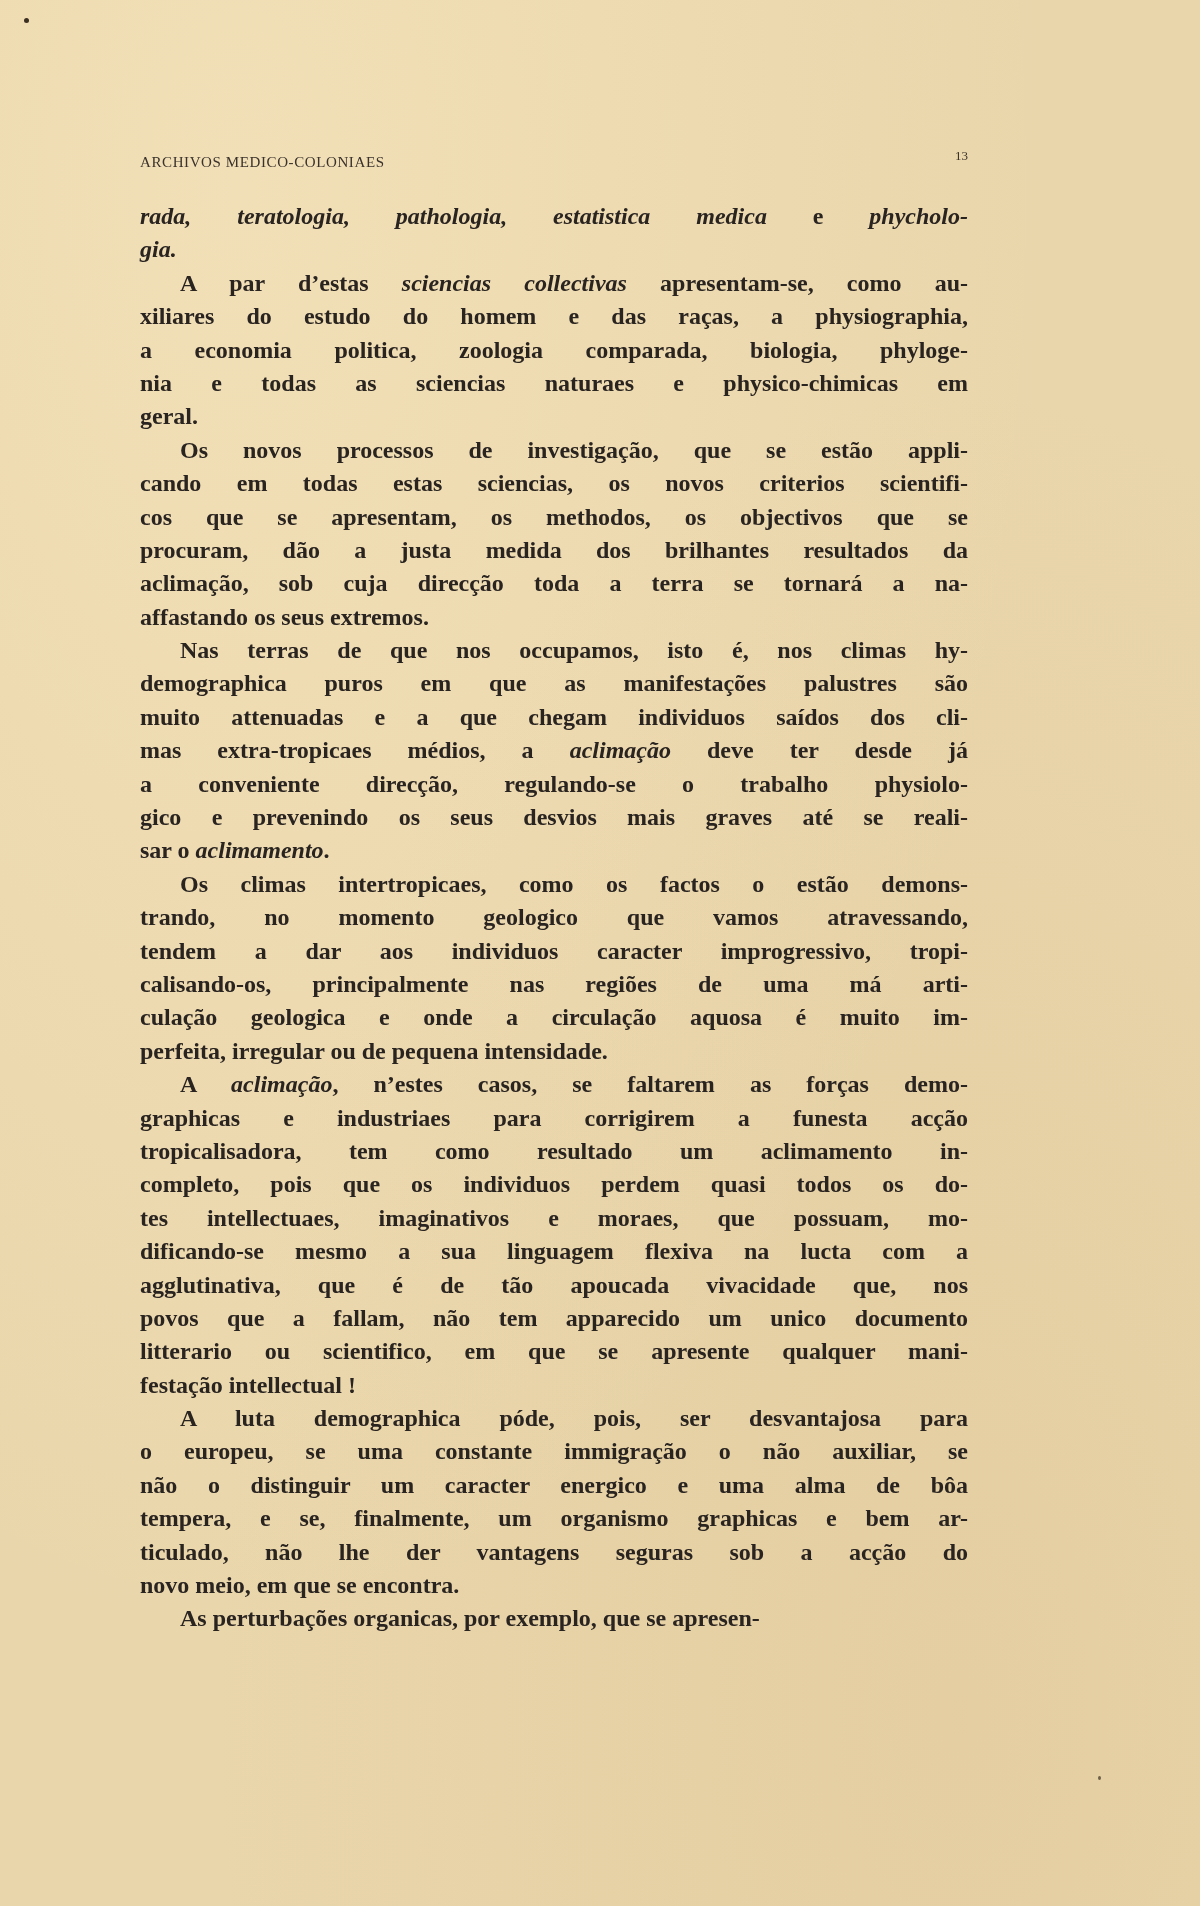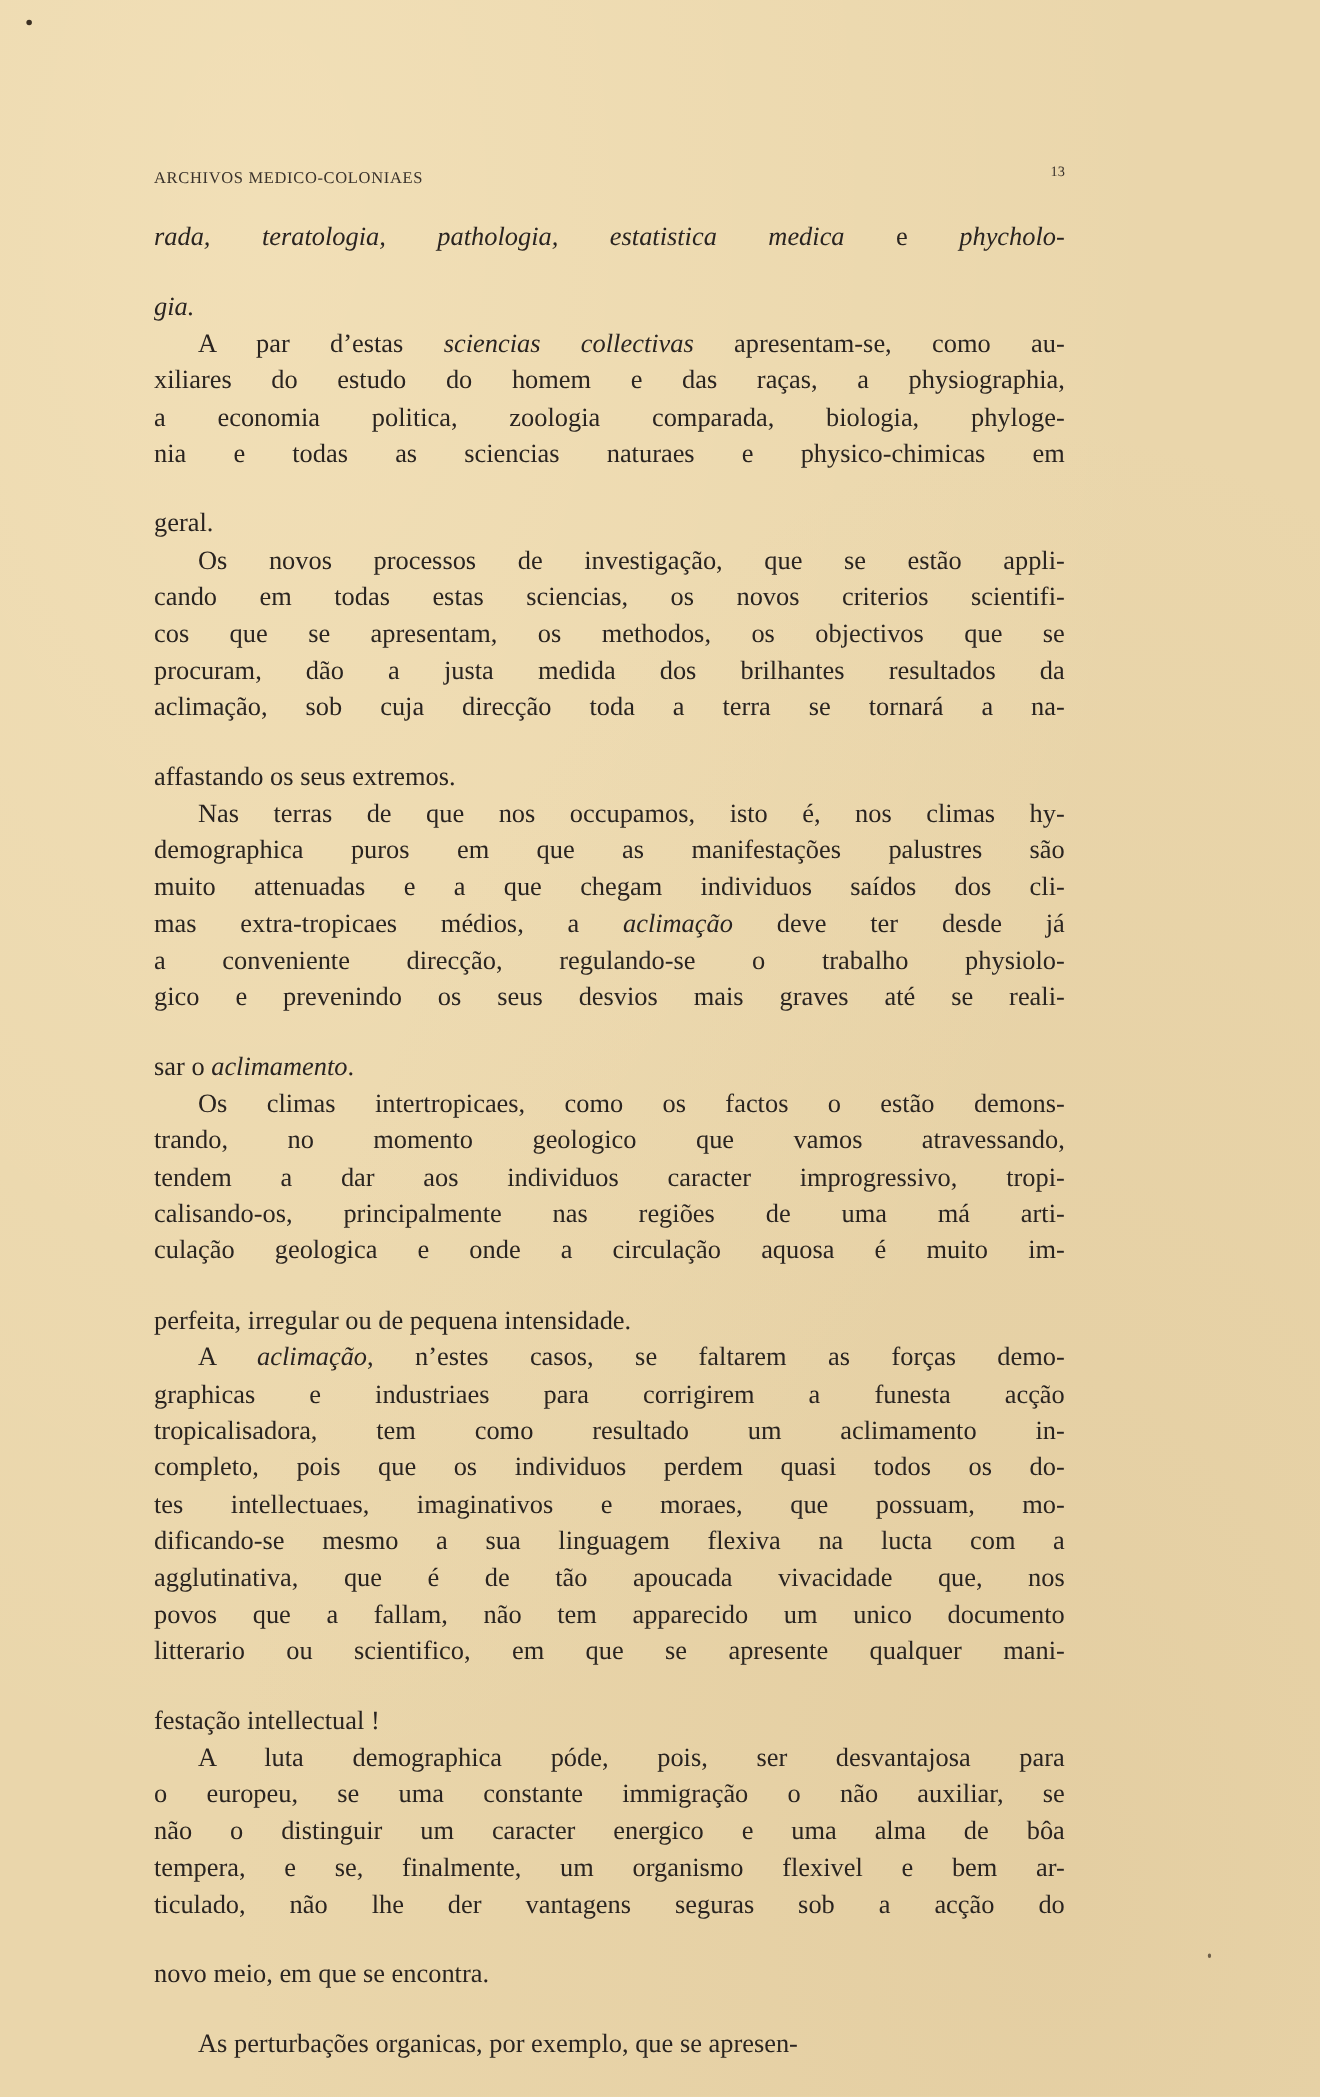--- a/index.html
+++ b/index.html
@@ -28,32 +28,32 @@
       color: #3a322b;
     }
     .running-head .title {
       position: absolute; left: 0; right: 0; top: 6px;
       text-align: left;
     }
     .running-head .folio {
       position: absolute; right: 0; top: 0;
       font-size: 13px; letter-spacing: 0;
     }
-    .body { margin-top: 22px; }
+    .body { margin-top: 22px; font-weight: bold; }
     .line {
       display: block;
       height: 33.4px;
       line-height: 33.4px;
       font-family: "Liberation Serif", serif;
       font-size: 24px;
       white-space: nowrap;
       text-align: justify;
       text-align-last: justify;
     }
-    .line.last { text-align-last: left; margin-top: 30px; }
+    .line.last { text-align-last: left; }
     .line.indent { padding-left: 40px; }
     .line i { font-style: italic; }
     .speck {
       position: absolute; border-radius: 50%;
       background: #3b2f22;
     }
   </style>
 </head>
 <body>
 
@@ -111,21 +111,21 @@
         <span class="line"><span>dificando-se mesmo a sua linguagem flexiva na lucta com a</span></span>
         <span class="line"><span>agglutinativa, que é de tão apoucada vivacidade que, nos</span></span>
         <span class="line"><span>povos que a fallam, não tem apparecido um unico documento</span></span>
         <span class="line"><span>litterario ou scientifico, em que se apresente qualquer mani-</span></span>
         <span class="line last"><span>festação intellectual !</span></span>
       </div>
       <div>
         <span class="line indent"><span>A luta demographica póde, pois, ser desvantajosa para</span></span>
         <span class="line"><span>o europeu, se uma constante immigração o não auxiliar, se</span></span>
         <span class="line"><span>não o distinguir um caracter energico e uma alma de bôa</span></span>
-        <span class="line"><span>tempera, e se, finalmente, um organismo flexivel e bem ar-</span></span>
+        <span class="line"><span>tempera, e se, finalmente, um organismo graphicas e bem ar-</span></span>
         <span class="line"><span>ticulado, não lhe der vantagens seguras sob a acção do</span></span>
         <span class="line last"><span>novo meio, em que se encontra.</span></span>
       </div>
       <div>
         <span class="line last indent"><span>As perturbações organicas, por exemplo, que se apresen-</span></span>
       </div>
     </div>
 </div>
 
 </body></html>

